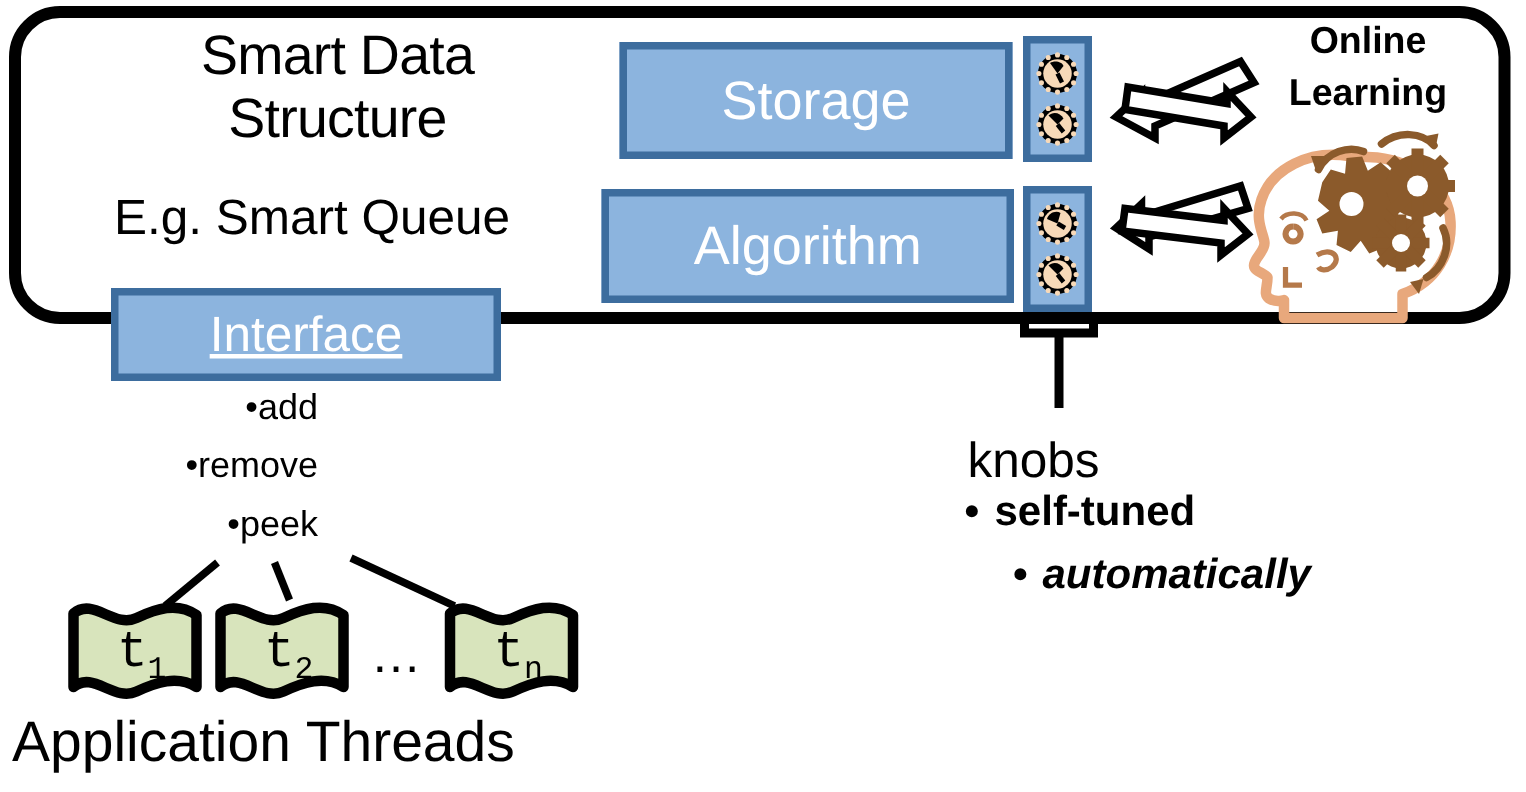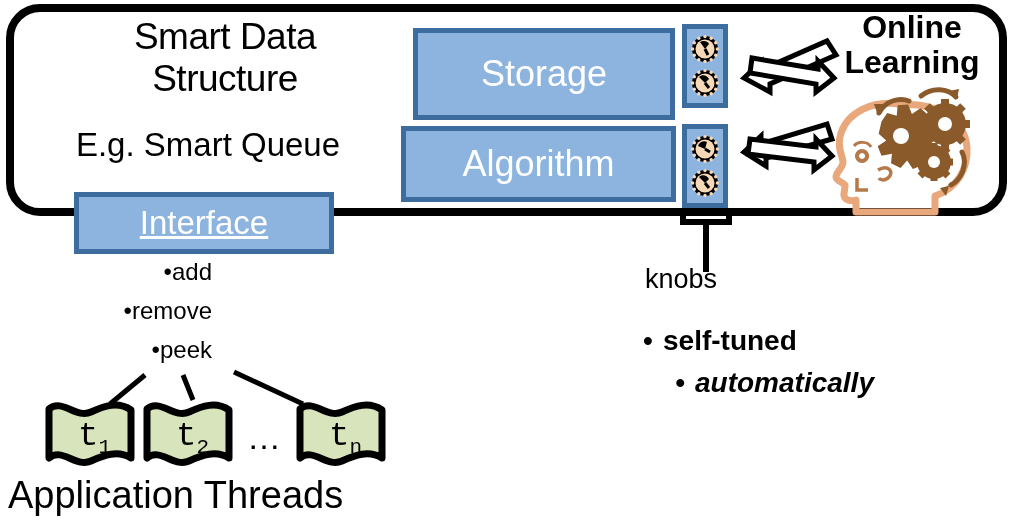--- a/index.html
+++ b/index.html
@@ -11,41 +11,41 @@
   
   .outer-box{position:absolute;left:6px;top:4px;width:1001px;height:212px;
              border:8px solid #000;border-radius:34px;box-sizing:border-box;background:transparent;}
 
   
   .sds-title{position:absolute;left:60px;top:16px;width:330px;text-align:center;
              font-size:37px;line-height:42px;letter-spacing:-0.5px;}
   .sds-eg{position:absolute;left:8px;top:126px;width:400px;text-align:center;font-size:33px;}
 
   .online-title{position:absolute;left:812px;top:10px;width:200px;text-align:center;
-                font-weight:bold;font-size:32px;line-height:35px;}
+                font-weight:bold;font-size:25px;line-height:35px;}
 
   
   .bluebox{position:absolute;background:#8CB4DE;border:5px solid #3D6D9E;box-sizing:border-box;
            color:#FFFFFF;display:flex;align-items:center;justify-content:center;}
-  .box-storage{left:413px;top:28px;width:262px;height:92px;font-size:36px;}
+  .box-storage{left:413px;top:28px;width:262px;height:78px;font-size:36px;}
   .box-algorithm{left:401px;top:126px;width:275px;height:76px;font-size:36px;}
   .box-interface{left:74px;top:192px;width:260px;height:62px;font-size:33px;text-decoration:underline;}
 
   
   .knobpanel{position:absolute;background:#8CB4DE;border:5px solid #3D6D9E;box-sizing:border-box;
              display:flex;flex-direction:column;align-items:center;justify-content:space-evenly;}
   .kp-storage{left:682px;top:24px;width:46px;height:84px;}
   .kp-algorithm{left:682px;top:124px;width:46px;height:84px;}
 
   
   .iface-list{position:absolute;left:112px;top:252px;font-size:24px;line-height:39px;text-align:right;}
   .iface-list .li{white-space:nowrap;}
   .iface-list .bu{display:inline-block;width:20px;}
 
-  .knobs-label{position:absolute;left:645px;top:264px;font-size:27px;text-align:center;}
+  .knobs-label{position:absolute;left:645px;top:288px;font-size:33px;text-align:center;}
   .knobs-list{position:absolute;left:643px;top:320px;font-weight:bold;font-size:28px;line-height:42px;}
   .knobs-list .li{white-space:nowrap;}
   .knobs-list .li.indent{padding-left:32px;font-style:italic;}
   .knobs-list .bu{display:inline-block;width:20px;}
 
   
   .thread-label{position:absolute;left:8px;top:474px;font-size:38px;}
   .thread-t{position:absolute;font-size:34px;font-family:Liberation Mono, monospace;}
   .thread-sub{font-size:21px;vertical-align:sub;}
   .dots{position:absolute;left:247px;top:418px;font-size:34px;}

